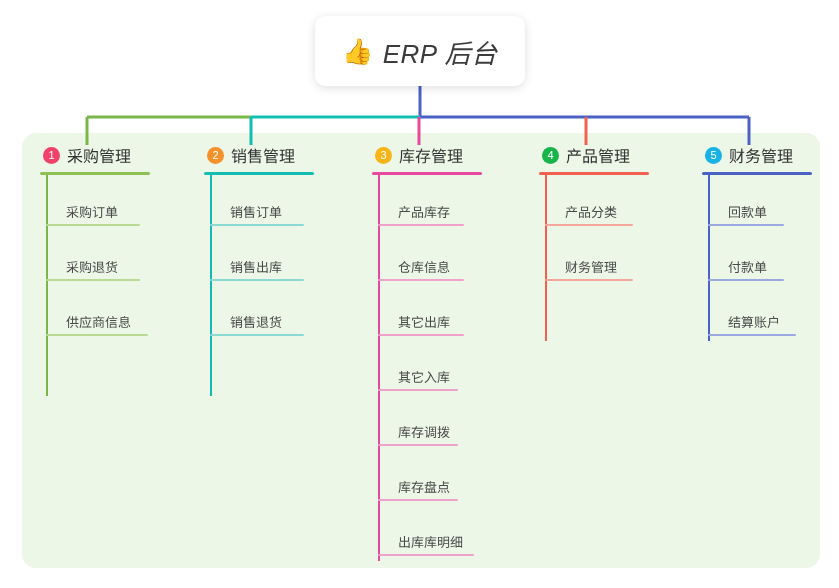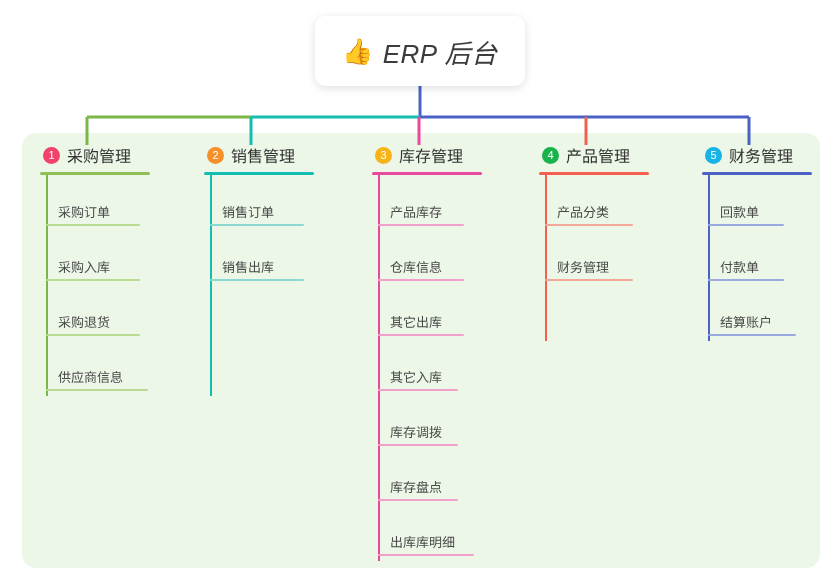--- a/index.html
+++ b/index.html
@@ -55,21 +55,21 @@
     text-align:center;flex:0 0 auto;
     font-family:"Liberation Sans",sans-serif;
   }
   .col-title{font-size:16px;color:#333333;}
   .head-rule{height:3px;border-radius:2px;margin-top:4px;}
 
   .children{position:relative;margin-top:0;}
   .spine{position:absolute;left:6px;top:0;width:2px;}
   .leaf{position:relative;height:55px;}
   .leaf-text{
-    position:absolute;left:18px;bottom:9px;
+    position:absolute;left:26px;bottom:9px;
     font-size:13px;color:#4a4a4a;white-space:nowrap;
   }
   .leaf-rule{
     position:absolute;left:6px;bottom:4px;
     height:2px;border-radius:1px;
   }
 </style>
 </head>
 <body style="background: rgb(255, 255, 255);">
 
@@ -98,24 +98,20 @@
       <span class="col-title">采购管理</span>
     </div>
     <div class="head-rule" style="width: 110px; background: rgb(141, 193, 83);"></div>
     <div class="children">
       <div class="spine" style="height: 221px; background: rgb(122, 182, 72);"></div>
       <div class="leaf">
         <span class="leaf-text">采购订单</span>
         <span class="leaf-rule" style="width: 94px; background: rgb(185, 218, 146);"></span>
       </div>
       <div class="leaf">
-        <span class="leaf-text">采购入库</span>
-        <span class="leaf-rule" style="width: 94px; background: rgb(185, 218, 146);"></span>
-      </div>
-      <div class="leaf">
         <span class="leaf-text">采购退货</span>
         <span class="leaf-rule" style="width: 94px; background: rgb(185, 218, 146);"></span>
       </div>
       <div class="leaf">
         <span class="leaf-text">供应商信息</span>
         <span class="leaf-rule" style="width: 102px; background: rgb(185, 218, 146);"></span>
       </div>
     </div>
   </div>
 
@@ -126,20 +122,24 @@
     </div>
     <div class="head-rule" style="width: 110px; background: rgb(20, 189, 178);"></div>
     <div class="children">
       <div class="spine" style="height: 221px; background: rgb(20, 189, 178);"></div>
       <div class="leaf">
         <span class="leaf-text">销售订单</span>
         <span class="leaf-rule" style="width: 94px; background: rgb(138, 217, 211);"></span>
       </div>
       <div class="leaf">
         <span class="leaf-text">销售出库</span>
+        <span class="leaf-rule" style="width: 94px; background: rgb(138, 217, 211);"></span>
+      </div>
+      <div class="leaf">
+        <span class="leaf-text">销售退货</span>
         <span class="leaf-rule" style="width: 94px; background: rgb(138, 217, 211);"></span>
       </div>
     </div>
   </div>
 
   <div class="column" id="col-2" style="left:372px;width:160px;">
     <div class="col-head">
       <span class="badge" style="background: rgb(247, 180, 24);">3</span>
       <span class="col-title">库存管理</span>
     </div>

